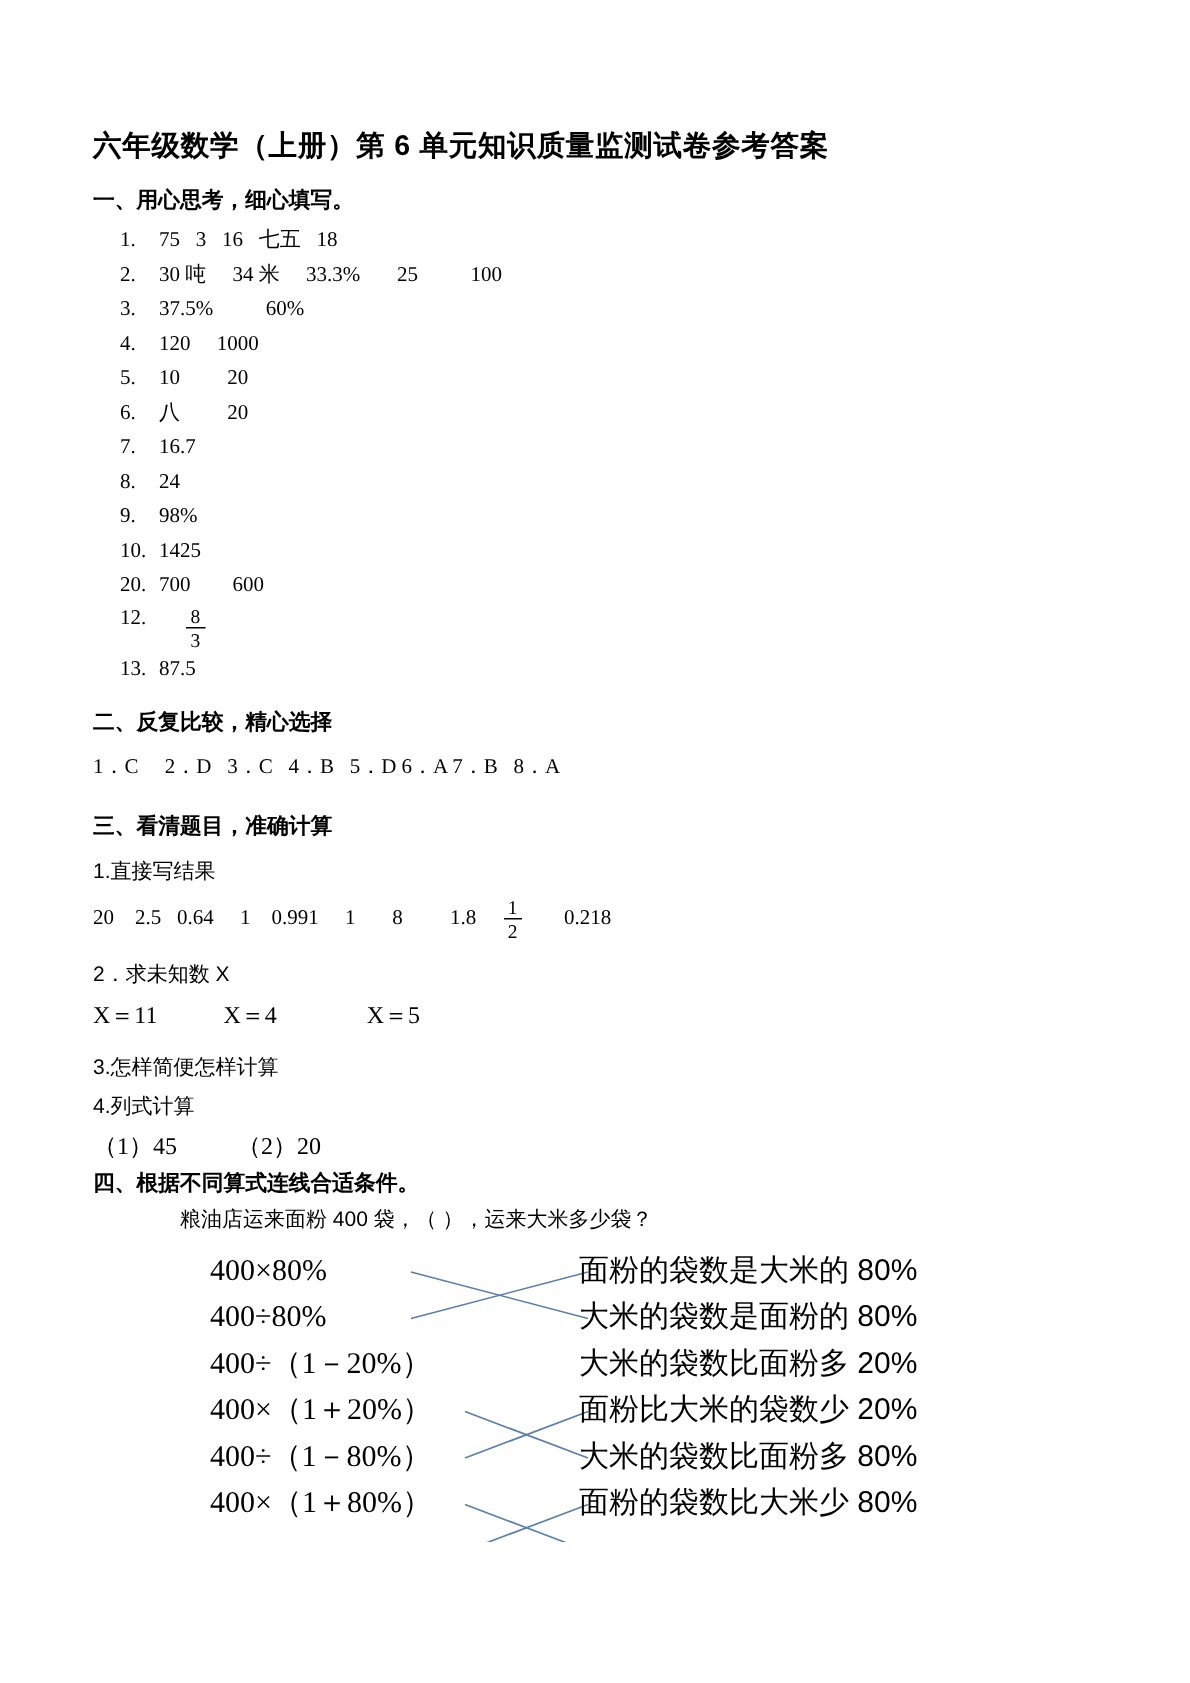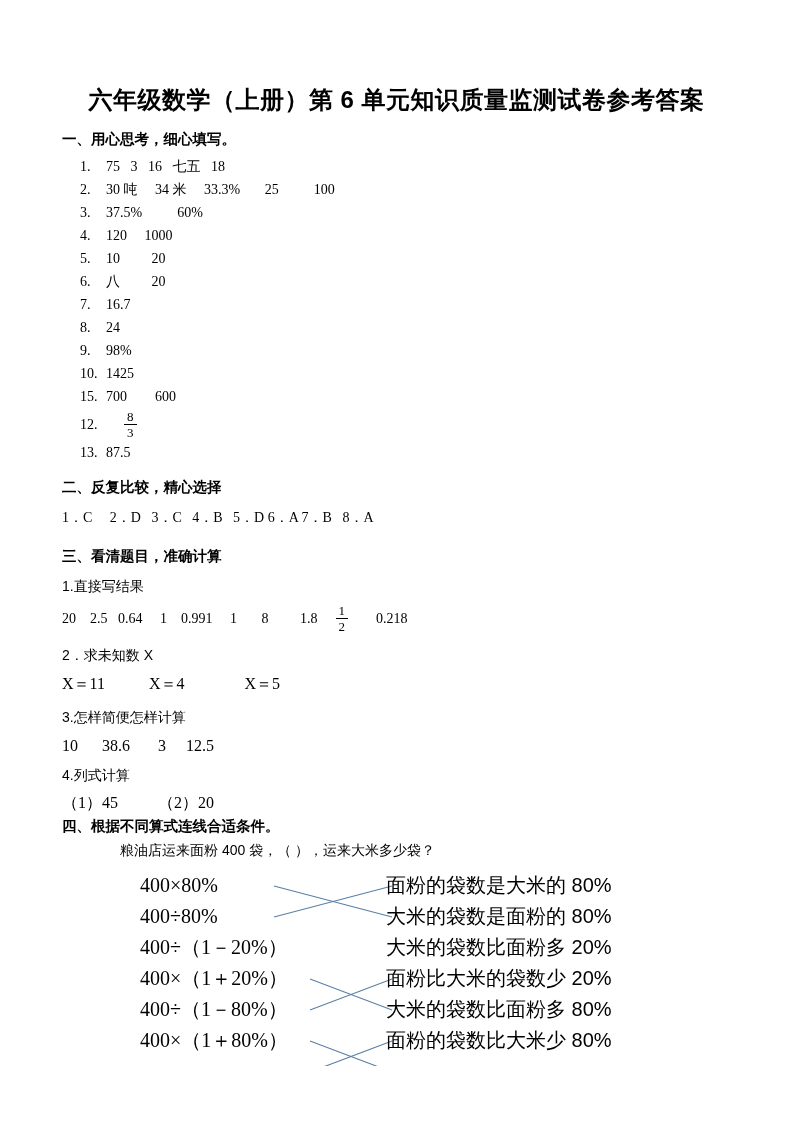--- a/index.html
+++ b/index.html
@@ -18,22 +18,22 @@
   .page {
     position: relative;
     width: 793px;
     height: 1122px;
     box-sizing: border-box;
     padding: 72px 62px 0 62px;
   }
   .doc-title {
     font-family: "Liberation Sans", sans-serif;
     font-weight: bold;
-    font-size: 24px;
-    text-align: center;
+    font-size: 19px;
+    text-align: left;
     margin: 12px 0 14px 0;
     letter-spacing: 0.5px;
   }
   .section-head {
     font-family: "Liberation Sans", sans-serif;
     font-weight: bold;
     font-size: 14.5px;
     margin: 14px 0 6px 0;
   }
   .sub-head {
@@ -52,21 +52,20 @@
     padding: 1px 0 1px 18px;
     white-space: pre;
     font-family: "Liberation Serif", serif;
   }
   .fill-item .num {
     display: inline-block;
     width: 26px;
   }
   .frac-row {
     display: flex;
-    align-items: center;
     padding: 2px 0 2px 18px;
     font-size: 14px;
     line-height: 18px;
   }
   .frac-row .num {
     display: inline-block;
     width: 26px;
   }
   .frac {
     display: inline-flex;
@@ -156,21 +155,21 @@
     <li class="fill-item"><span class="num">1.</span><span>75   3   16   七五   18</span></li>
     <li class="fill-item"><span class="num">2.</span><span>30 吨     34 米     33.3%       25          100</span></li>
     <li class="fill-item"><span class="num">3.</span><span>37.5%          60%</span></li>
     <li class="fill-item"><span class="num">4.</span><span>120     1000</span></li>
     <li class="fill-item"><span class="num">5.</span><span>10         20</span></li>
     <li class="fill-item"><span class="num">6.</span><span>八         20</span></li>
     <li class="fill-item"><span class="num">7.</span><span>16.7</span></li>
     <li class="fill-item"><span class="num">8.</span><span>24</span></li>
     <li class="fill-item"><span class="num">9.</span><span>98%</span></li>
     <li class="fill-item"><span class="num">10.</span><span>1425</span></li>
-    <li class="fill-item"><span class="num">15.</span><span>700        600</span></li>
+    <li class="fill-item"><span class="num">20.</span><span>700        600</span></li>
     <li class="frac-row">
       <span class="num">12.</span>
       <span class="frac">
         <span class="top">8</span>
         <span class="bot">3</span>
       </span>
     </li>
     <li class="fill-item"><span class="num">13.</span><span>87.5</span></li>
   </ul>
 
@@ -185,21 +184,20 @@
       <span class="top">1</span>
       <span class="bot">2</span>
     </span>
     <span style="padding-left:28px;">0.218</span>
   </div>
 
   <div class="sub-head">2．求未知数 X</div>
   <div class="plain-row">X＝11           X＝4               X＝5</div>
 
   <div class="sub-head">3.怎样简便怎样计算</div>
-  <div class="plain-row">10      38.6       3     12.5</div>
 
   <div class="sub-head" style="margin-top:8px;">4.列式计算</div>
   <div class="plain-row" style="line-height:20px;">（1）45          （2）20</div>
 
   <div class="section-head" style="margin-top:2px;">四、根据不同算式连线合适条件。</div>
   <div class="match-block">
     <div class="match-prompt">粮油店运来面粉 400 袋，（                ），运来大米多少袋？</div>
     <div class="match-area">
       <svg class="lines-svg" viewBox="0 0 680 196" preserveAspectRatio="none">
         <g stroke="#5b7fa6" stroke-width="1.1" fill="none">

